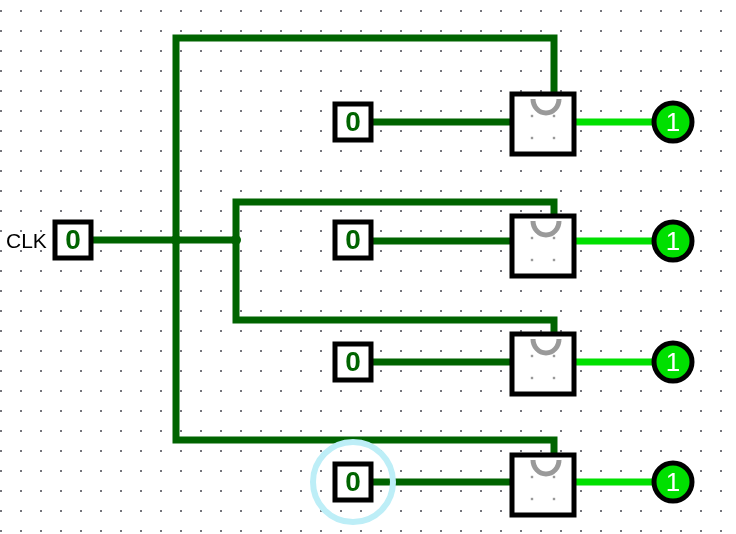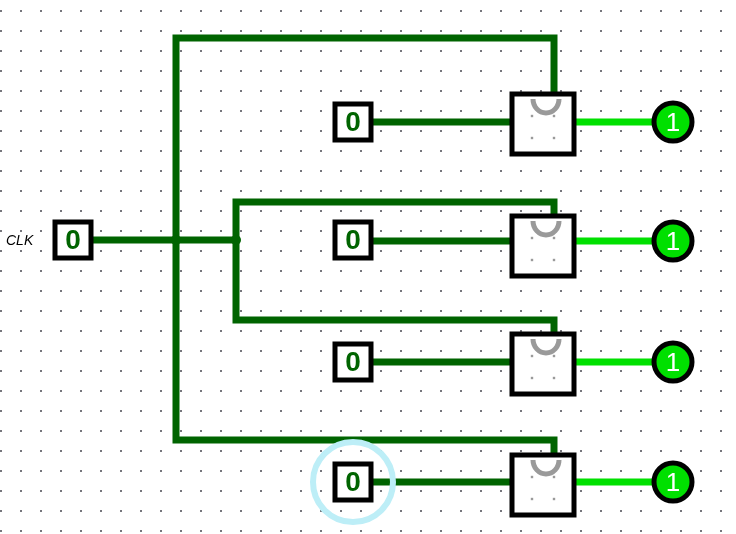--- a/index.html
+++ b/index.html
@@ -32,25 +32,24 @@
   #wire-layer, #overlay-layer {
     position: absolute;
     left: 0; top: 0;
     width: 736px;
     height: 534px;
   }
   .clk-label {
     position: absolute;
     color: #000000;
     font-family: "Liberation Sans", sans-serif;
-    font-size: 14px;
+    font-size: 21px;
     line-height: 21px;
     letter-spacing: 0px;
     white-space: nowrap;
-    font-style: italic;
   }
 </style>
 </head>
 <body>
 
 <div id="canvas-root">
 
   <div id="grid-layer"></div>
 
   <svg id="wire-layer" viewBox="0 0 736 534" width="736" height="534" xmlns="http://www.w3.org/2000/svg">

